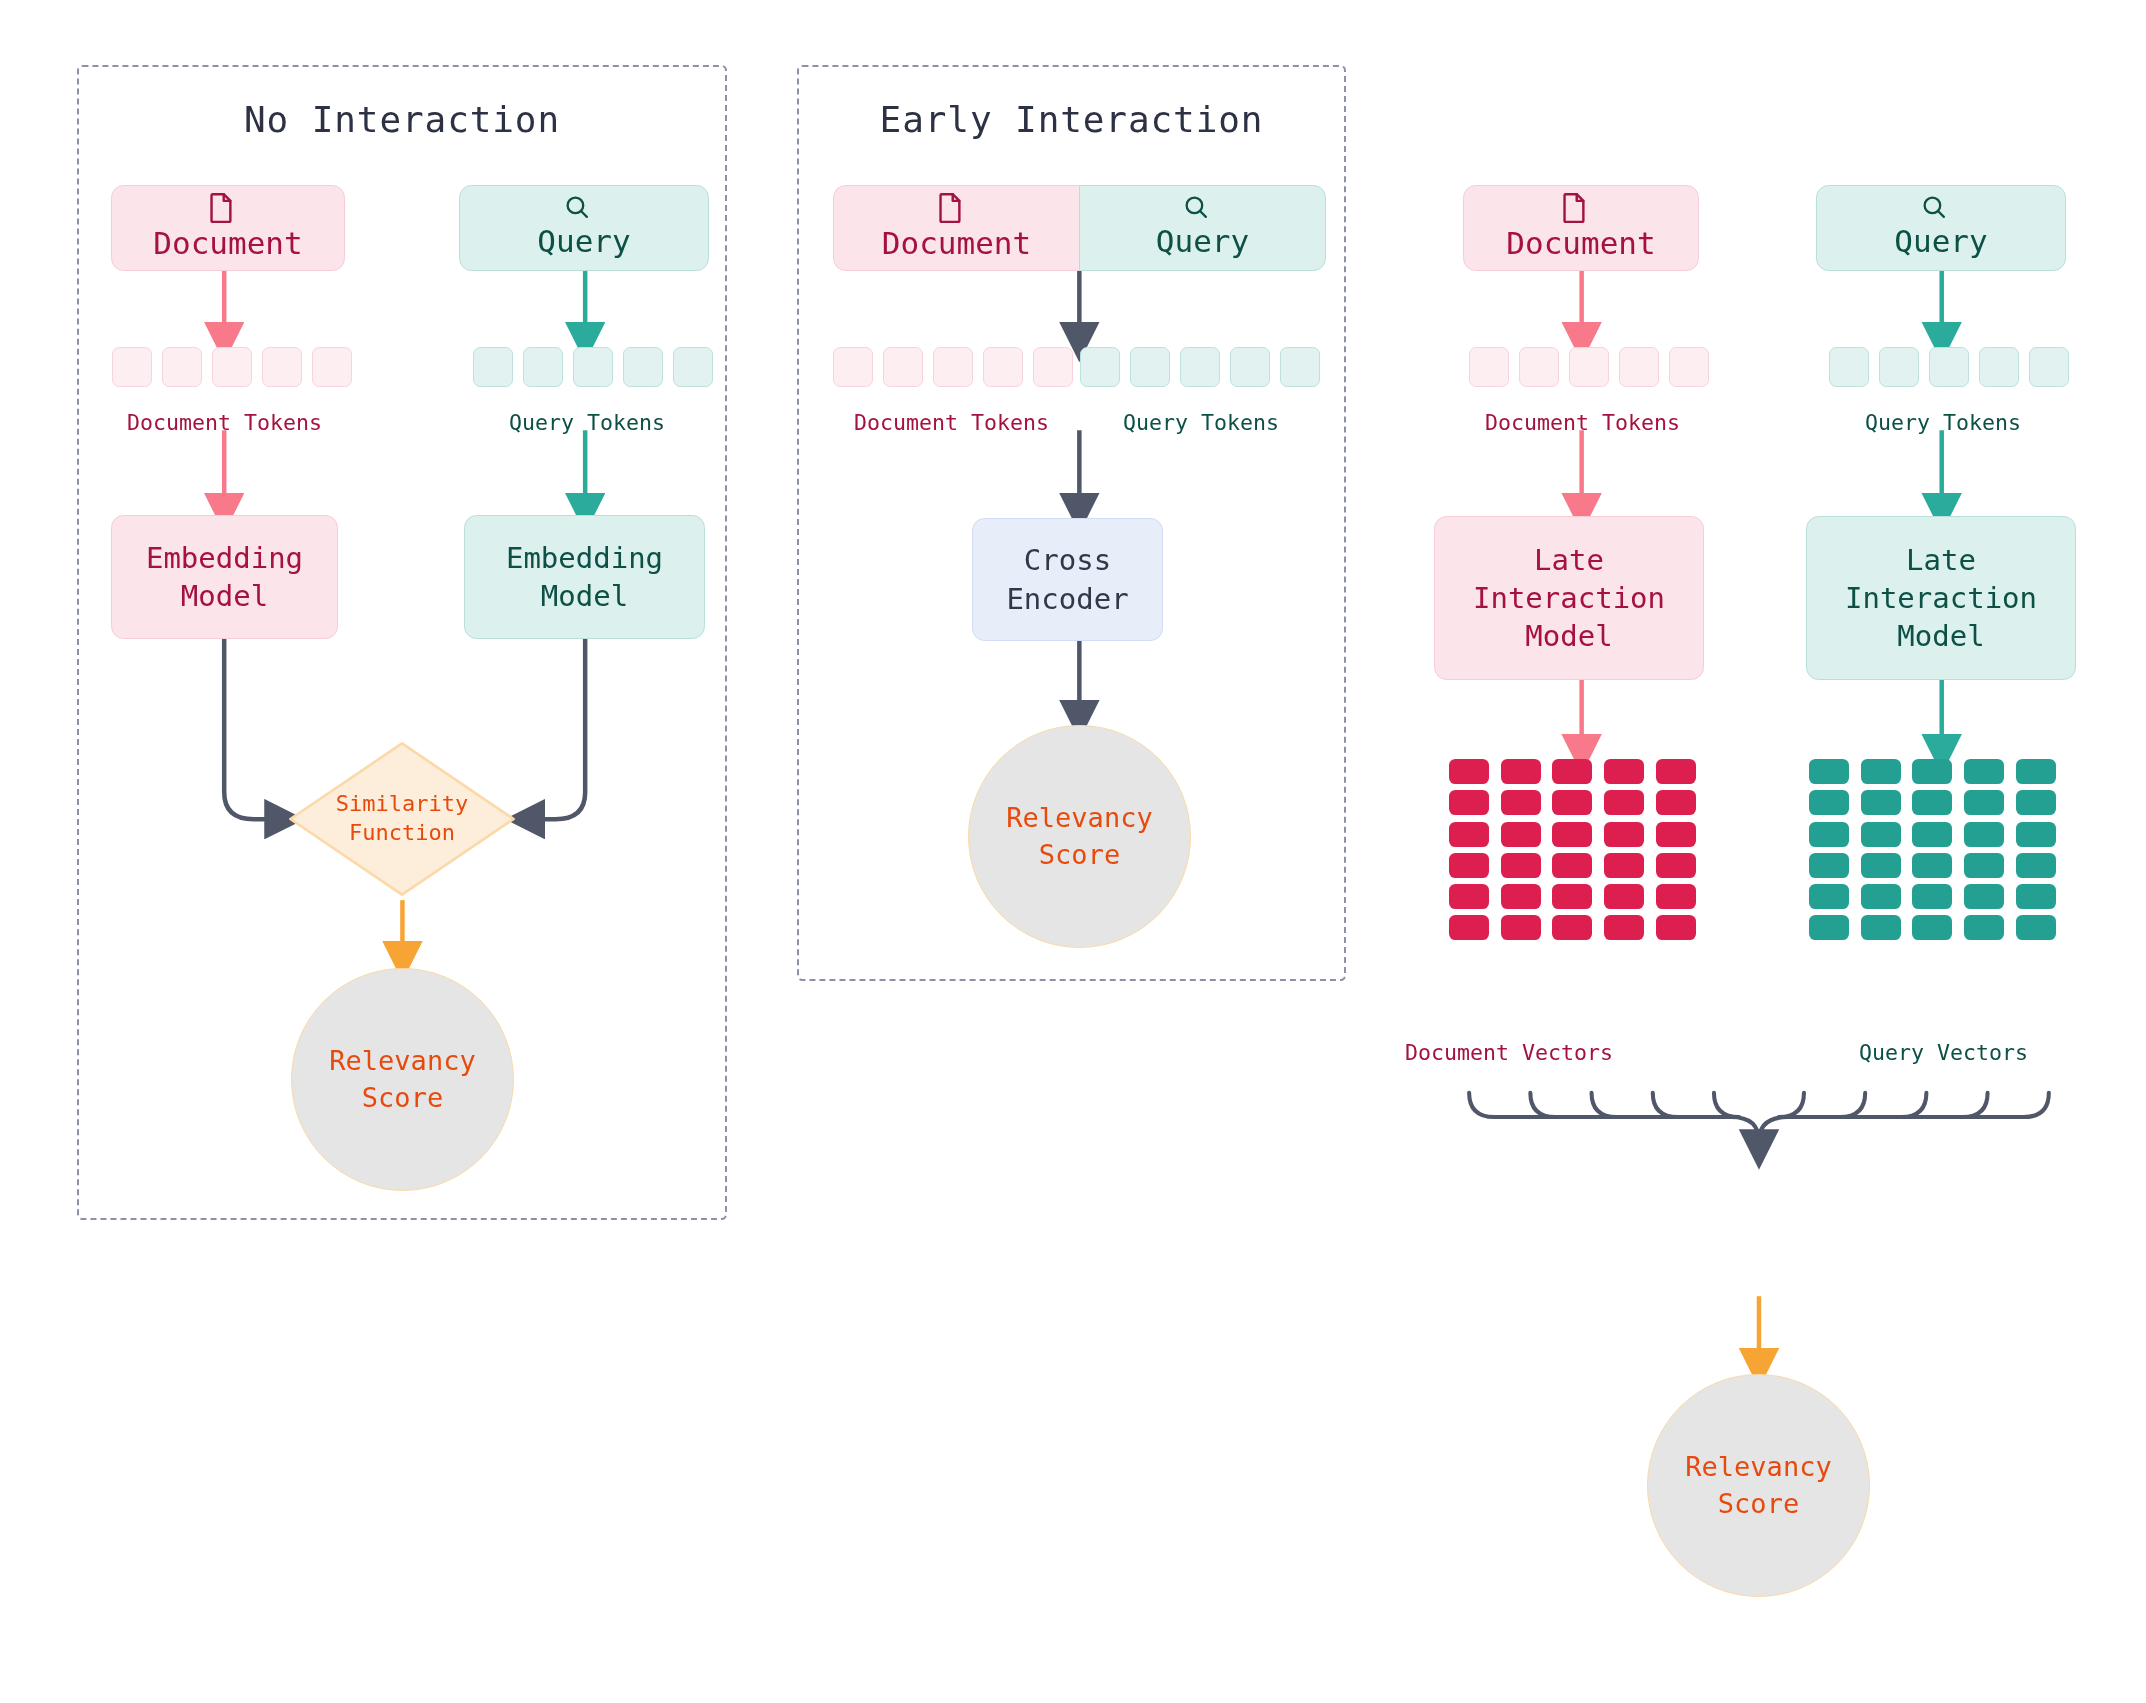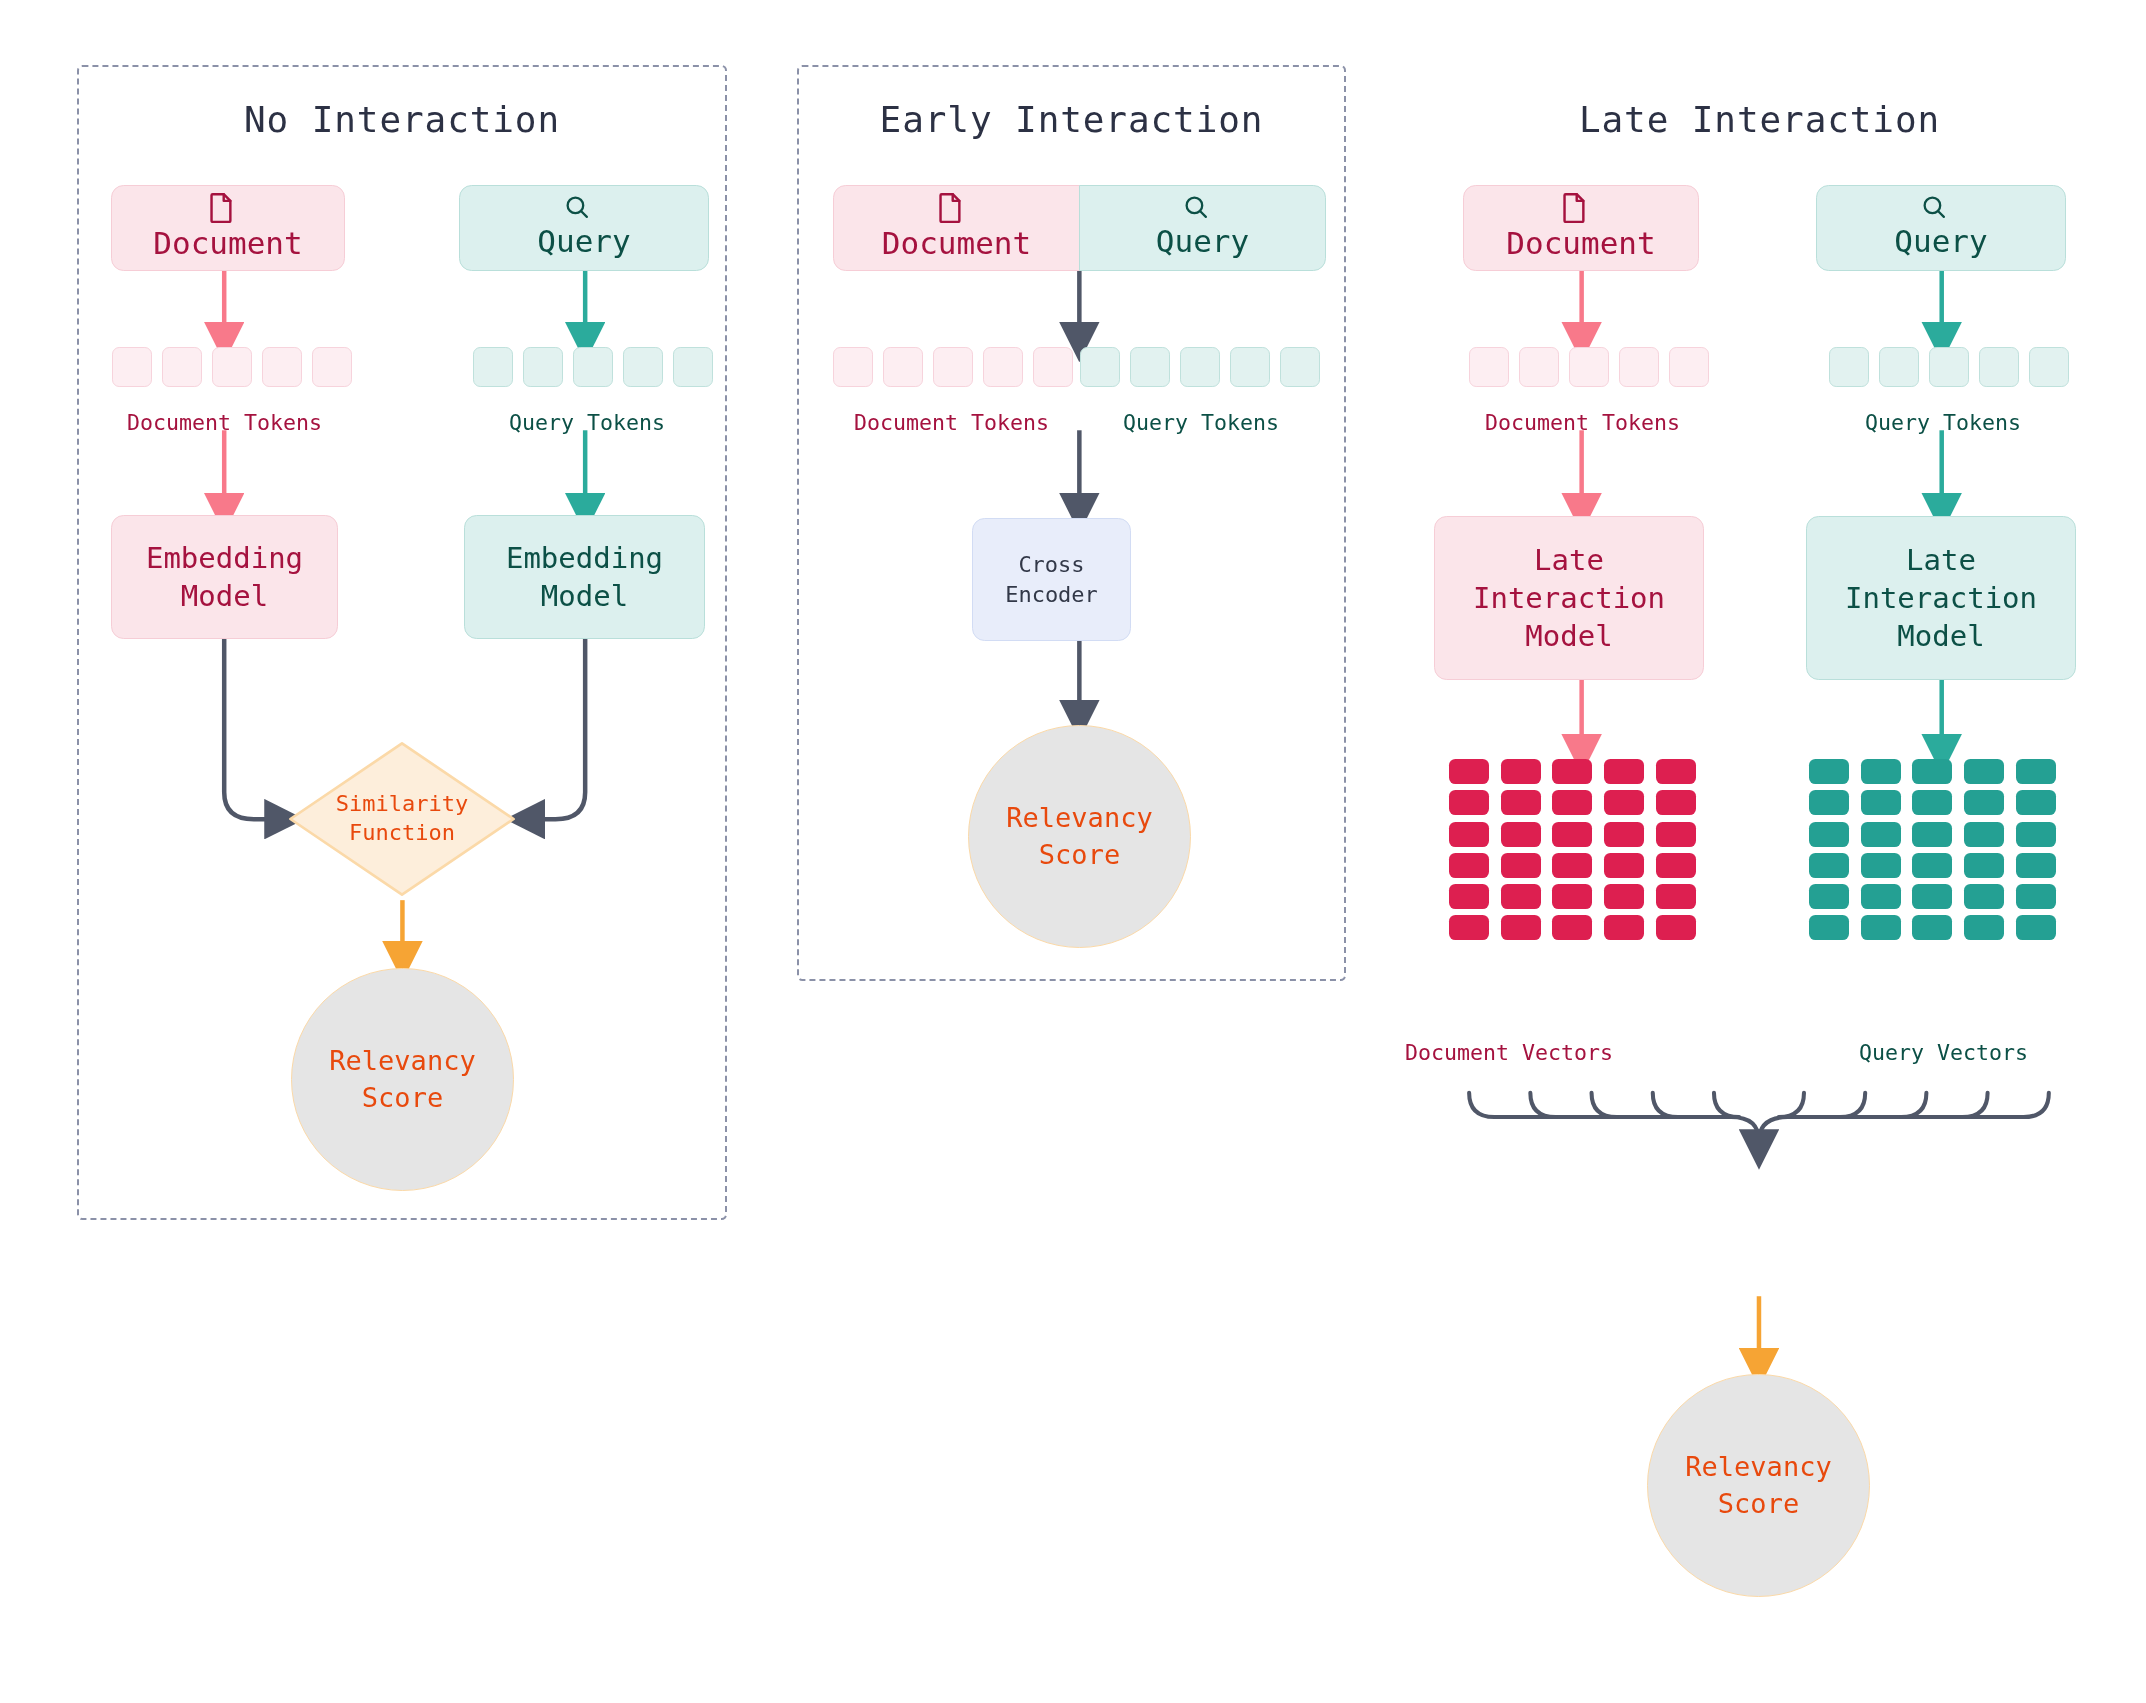--- a/index.html
+++ b/index.html
@@ -225,27 +225,26 @@
   <div class="tokrow" style="left:1080px;top:347px;">
     <span class="tok q"></span>
     <span class="tok q"></span>
     <span class="tok q"></span>
     <span class="tok q"></span>
     <span class="tok q"></span>
   </div>
   <div class="caption d" style="left:854px;top:410px;">Document Tokens</div>
   <div class="caption q" style="left:1123px;top:410px;">Query Tokens</div>
 
-  <div class="node cross" style="left:972px;top:518px;width:159px;height:123px;font-size:22px;">Cross
+  <div class="node cross" style="left:972px;top:518px;width:191px;height:123px;font-size:29px;">Cross
 Encoder</div>
 
   <div class="circle" style="left:968px;top:725px;width:223px;height:223px;font-size:27px;">Relevancy
 Score</div>
 
-  <div class="panel-title" style="left:1440px;top:99px;width:639px;">Late Interaction</div>
 
   <div class="node doc" style="left:1463px;top:185px;width:236px;height:86px;font-size:31px;">
     <span class="node-icon">
       <svg width="27" height="31" viewBox="0 0 24 28" fill="none" stroke="#a5123f" stroke-width="2.2" stroke-linejoin="round" stroke-linecap="round">
         <path d="M4 2 h10 l6 6 v18 a1 1 0 0 1 -1 1 H4 a1 1 0 0 1 -1 -1 V3 a1 1 0 0 1 1 -1 z"></path>
         <path d="M14 2 v6 h6"></path>
       </svg>
     </span>
     <span>Document</span>
   </div>

